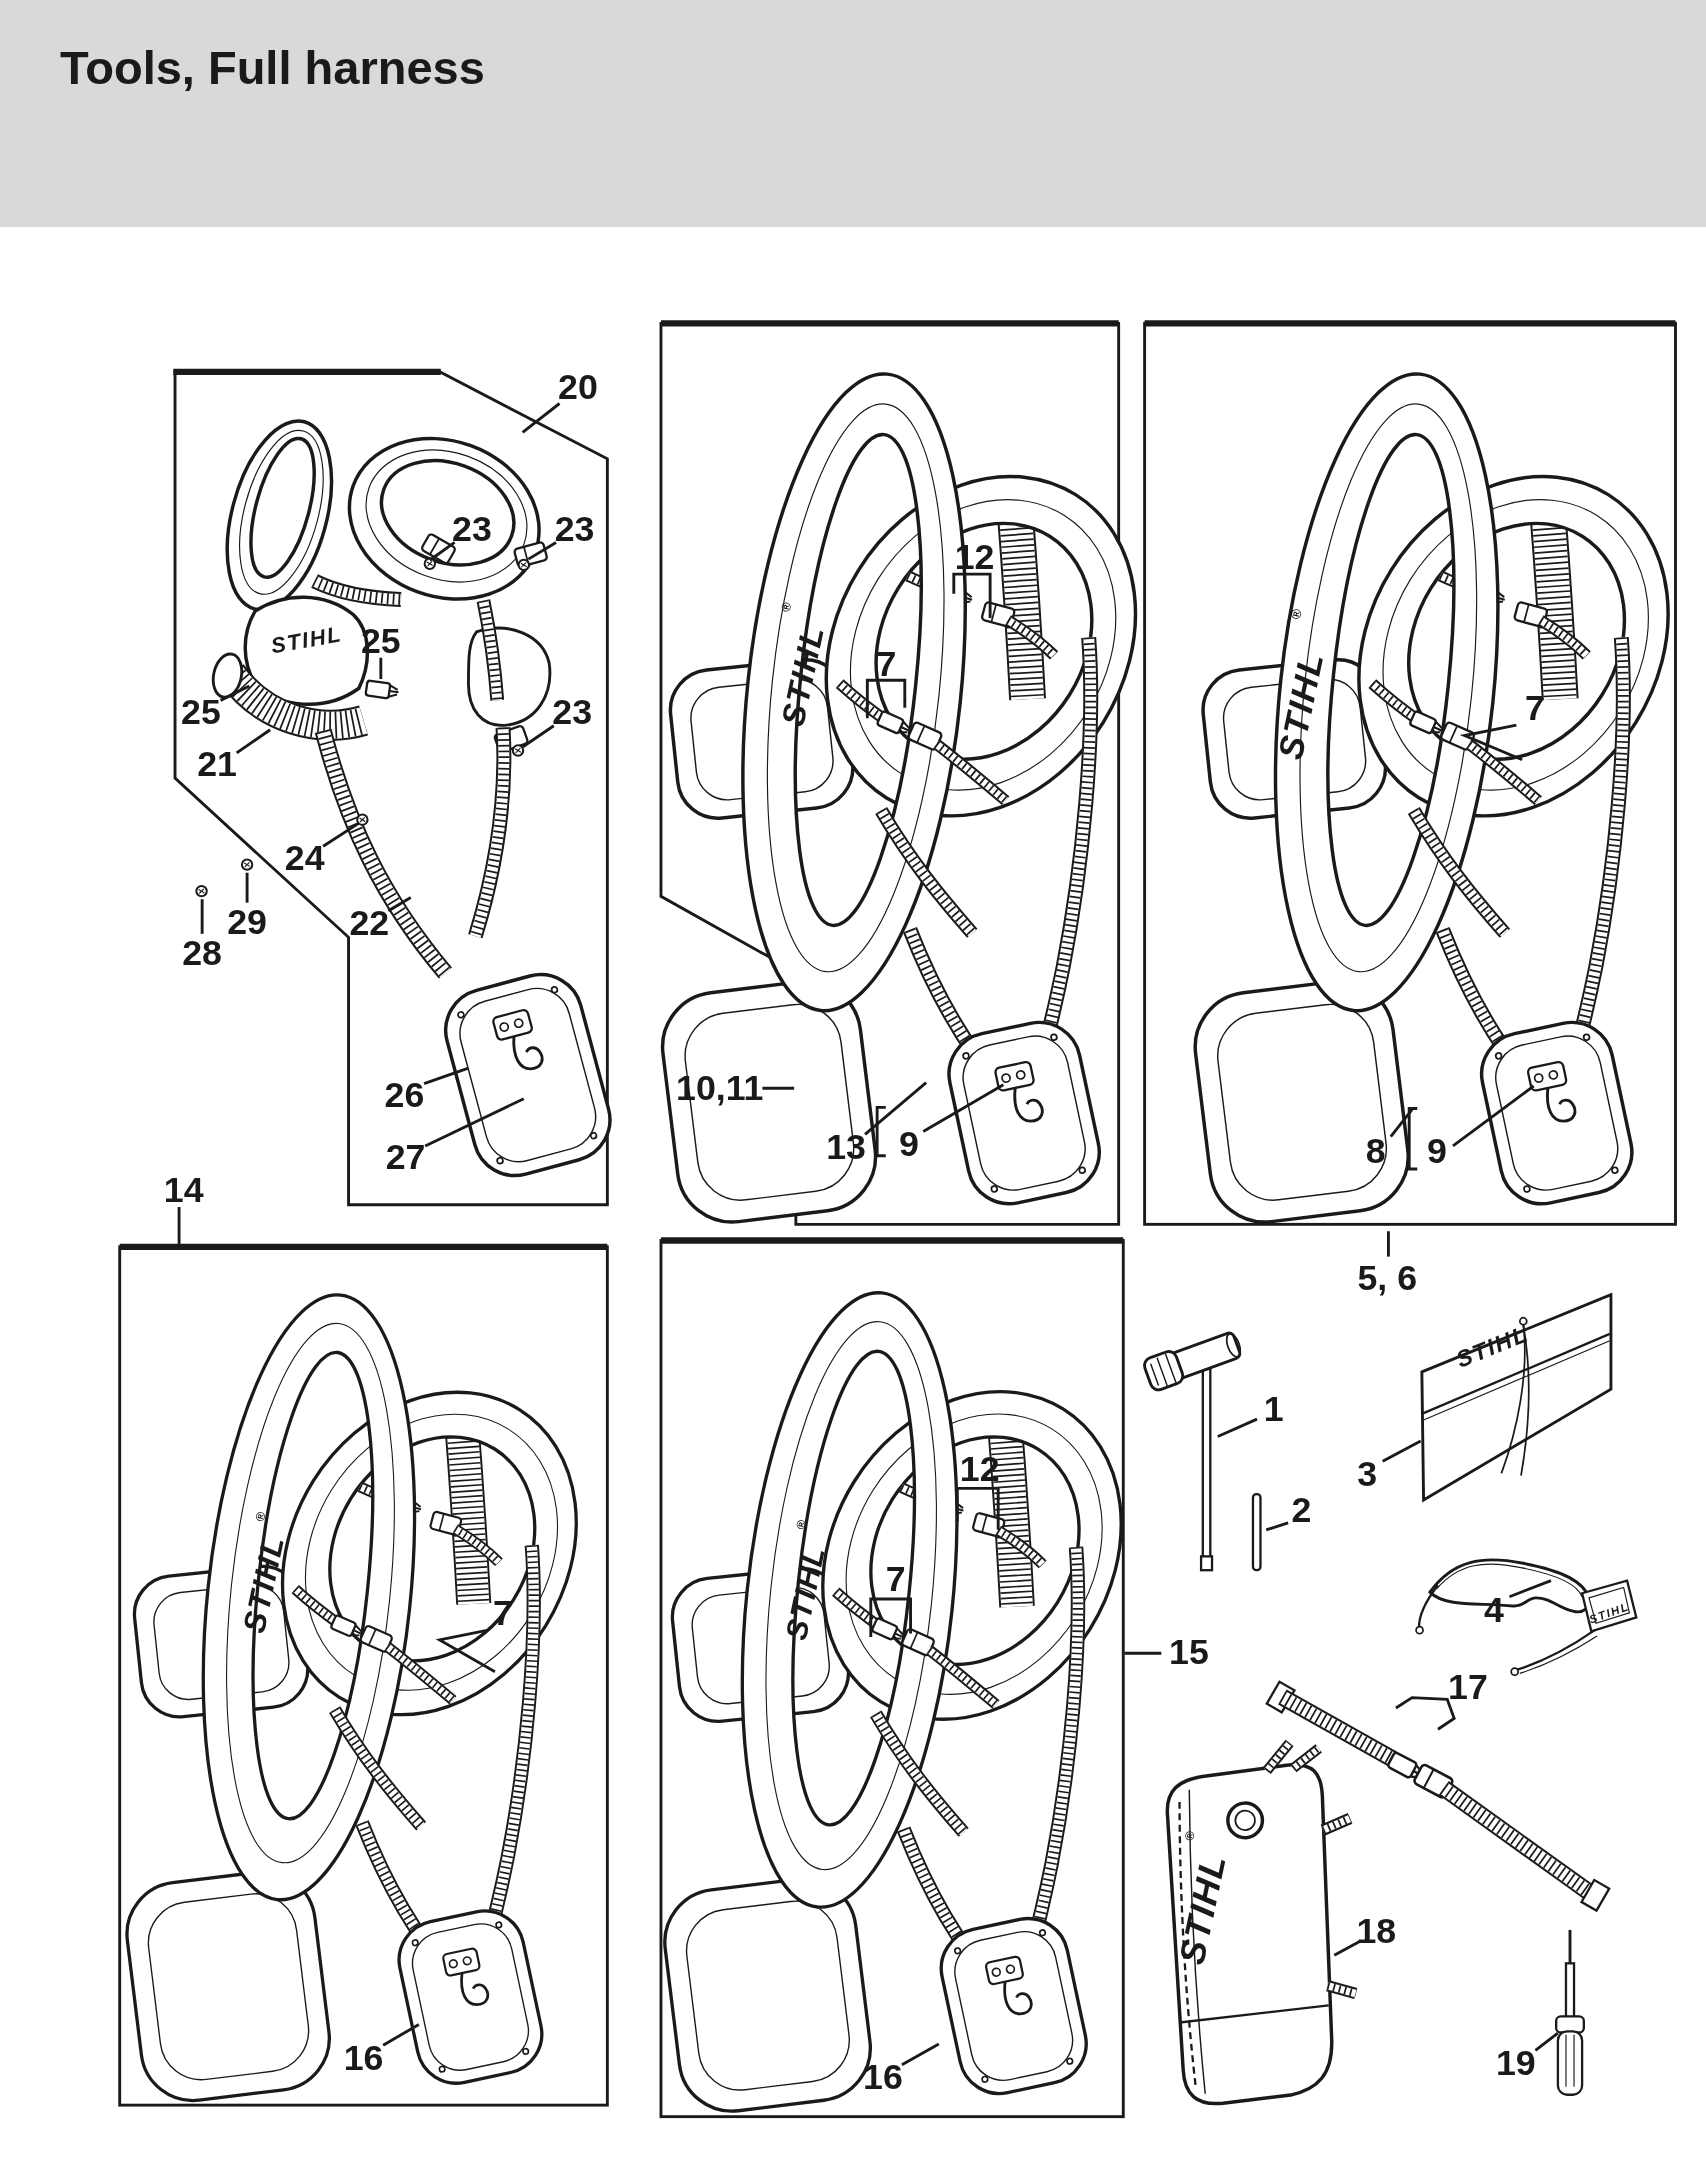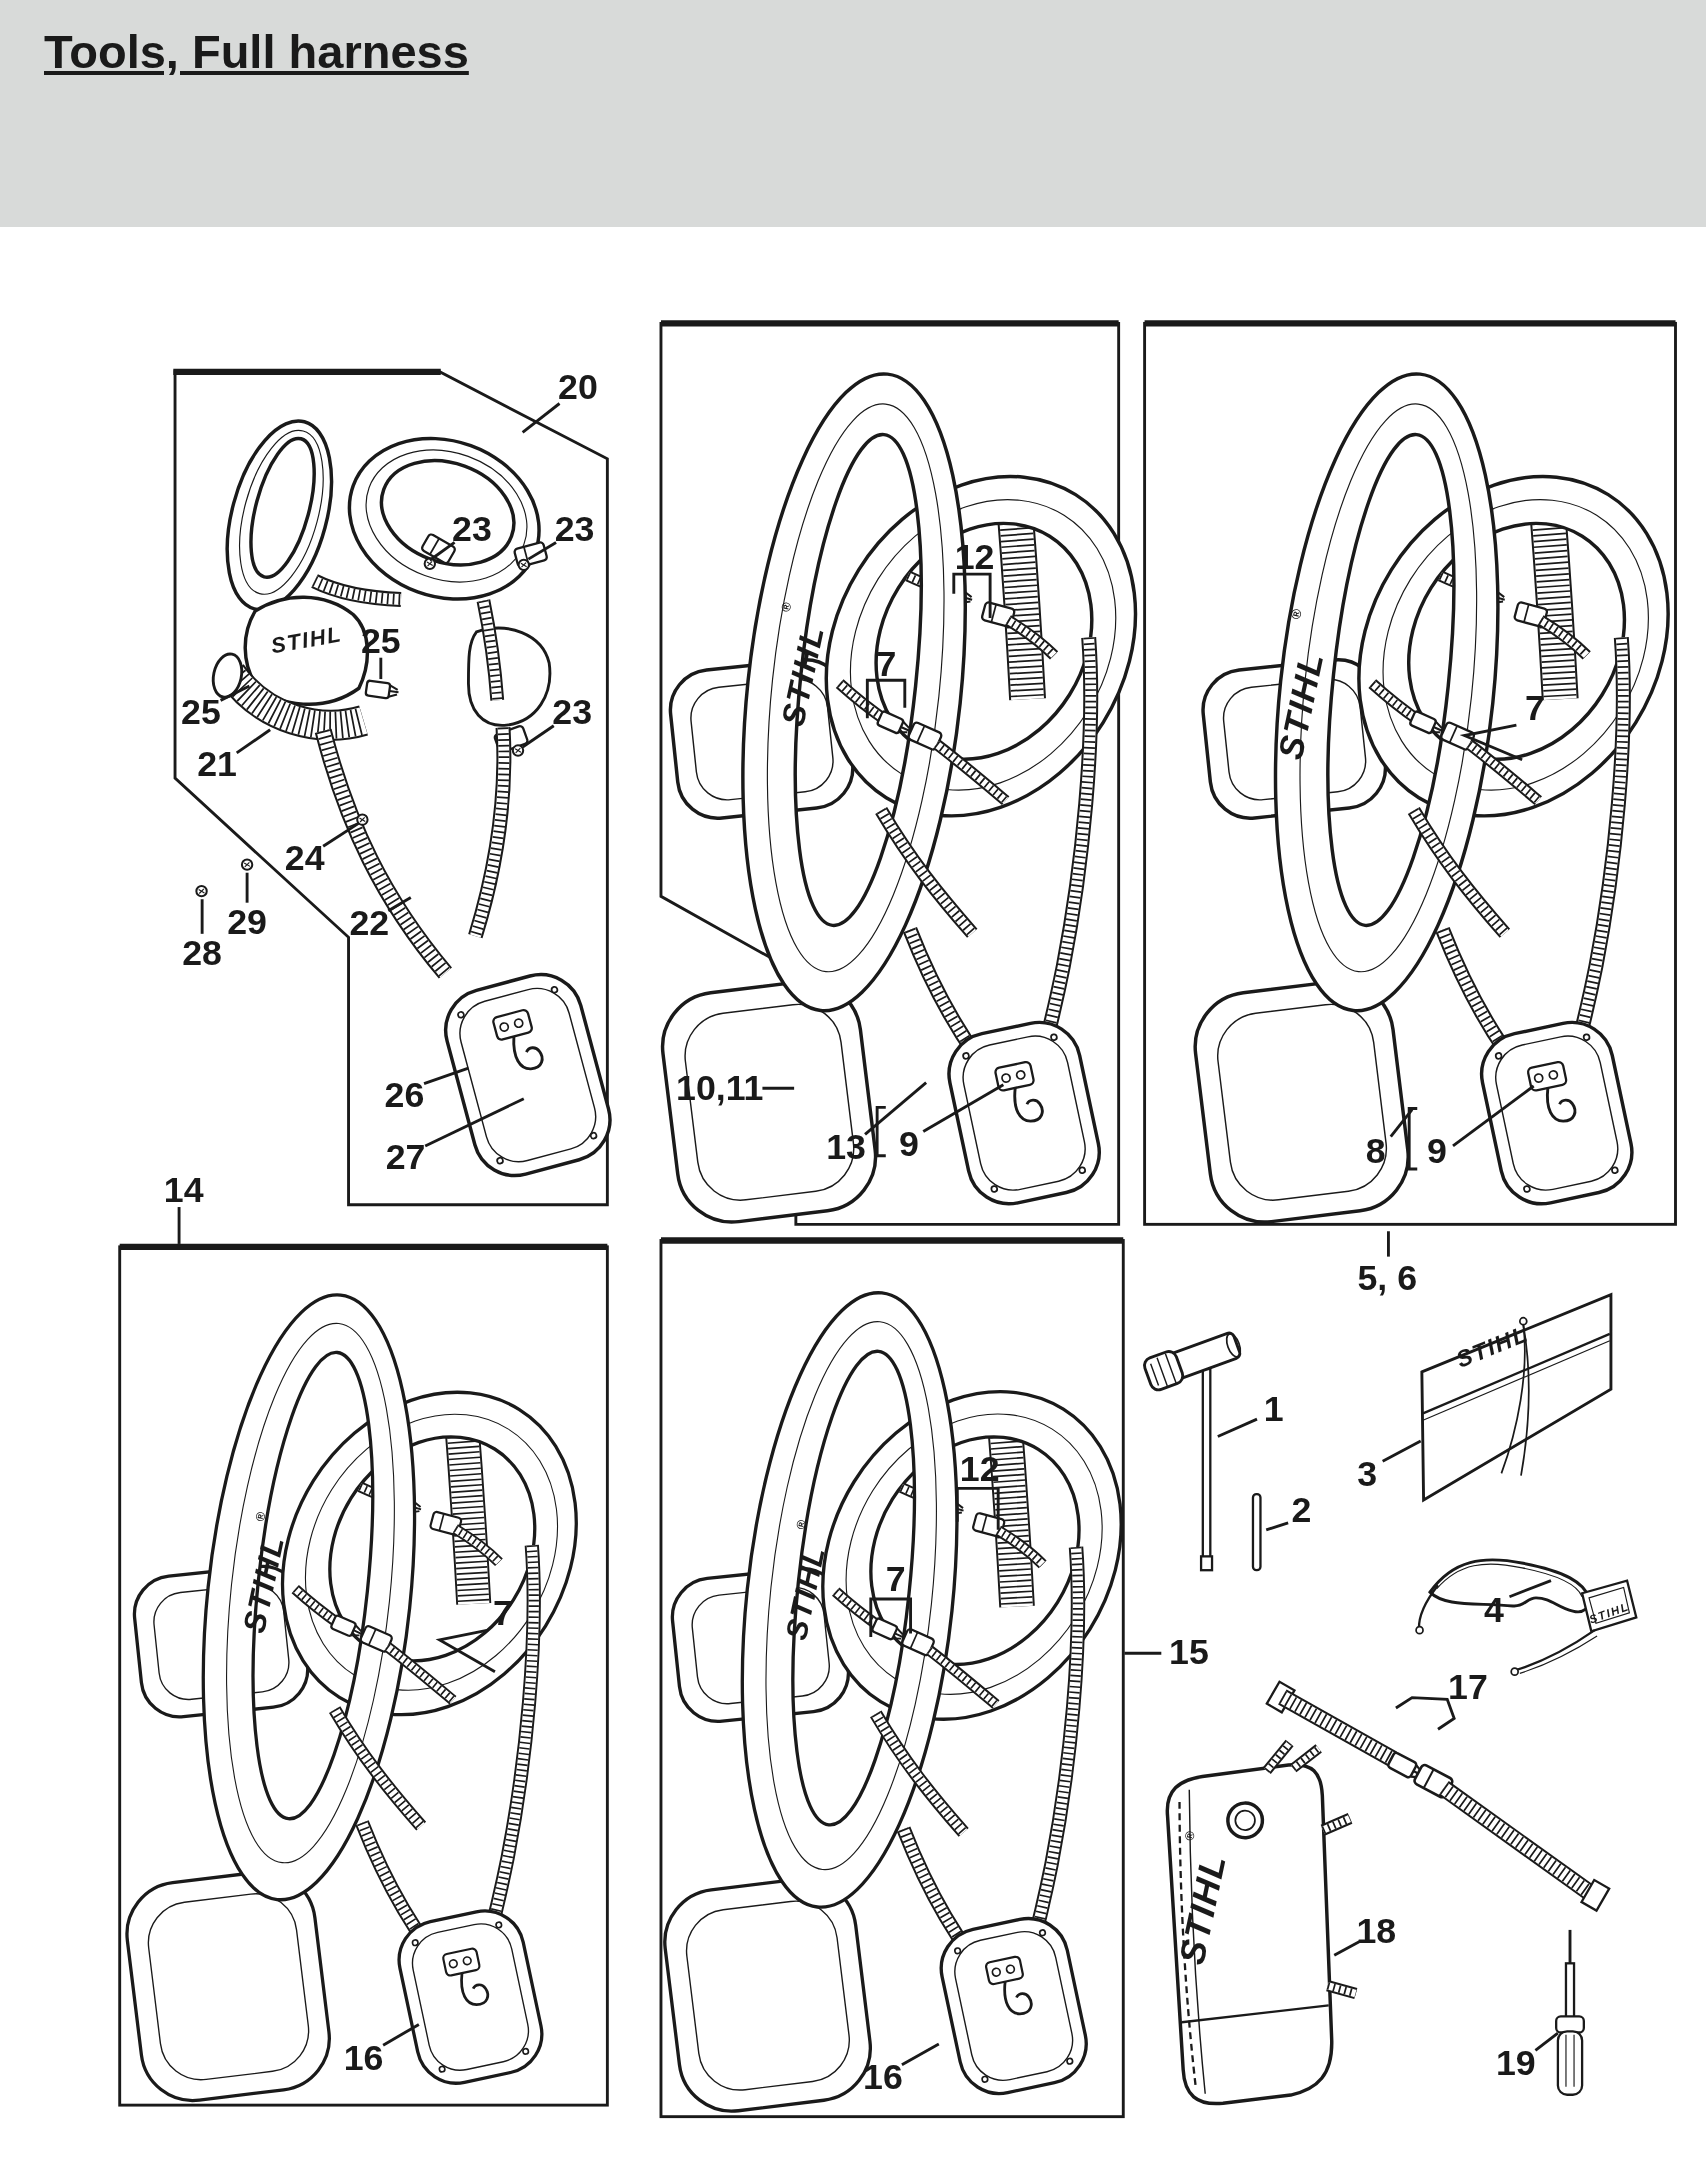--- a/index.html
+++ b/index.html
@@ -1,20 +1,20 @@
 <!DOCTYPE html>
 <html style="font-size:9.2px"><head>
 <meta charset="utf-8">
 <style>
   html,body{margin:0;padding:0;background:#fff;}
   .page{position:relative;width:1707px;height:2172px;background:var(--canvas,#fff);overflow:hidden;
         font-family:"Liberation Sans", sans-serif;}
   .header-band{position:absolute;left:0;top:0;width:1707px;height:227px;background:var(--header,#d8dad9);}
-  .page-title{position:absolute;left:44px;top:24px;margin:0;font-size:47px;font-weight:bold;
-              letter-spacing:0px;color:var(--ink,#1a1a1a);font-family:"Liberation Sans",sans-serif;text-decoration:underline;}
+  .page-title{position:absolute;left:44px;top:24px;margin:16px;font-size:47px;font-weight:bold;
+              letter-spacing:0px;color:var(--ink,#1a1a1a);font-family:"Liberation Sans",sans-serif;}
   svg#diagram{position:absolute;left:0;top:0;width:1707px;height:2172px;}
   .boxline{fill:none;stroke:var(--ink,#1a1a1a);stroke-width:5;}
   .boxtop{stroke:var(--ink,#1a1a1a);stroke-width:11;}
   .ln{stroke:var(--ink,#1a1a1a);fill:#fff;}
   .ln2{stroke:var(--ink,#1a1a1a);fill:none;}
   .strap-edge{stroke:var(--ink,#1a1a1a);fill:none;stroke-linecap:butt;}
   .strap-core{stroke:#fff;fill:none;stroke-linecap:butt;}
   .strap-hatch{stroke:var(--ink,#1a1a1a);fill:none;stroke-dasharray:3 7;stroke-linecap:butt;}
   .leader{fill:none;stroke:var(--ink,#1a1a1a);stroke-width:5;}
   .callout{fill:var(--ink,#1a1a1a);font-family:"Liberation Sans",sans-serif;font-weight:bold;

